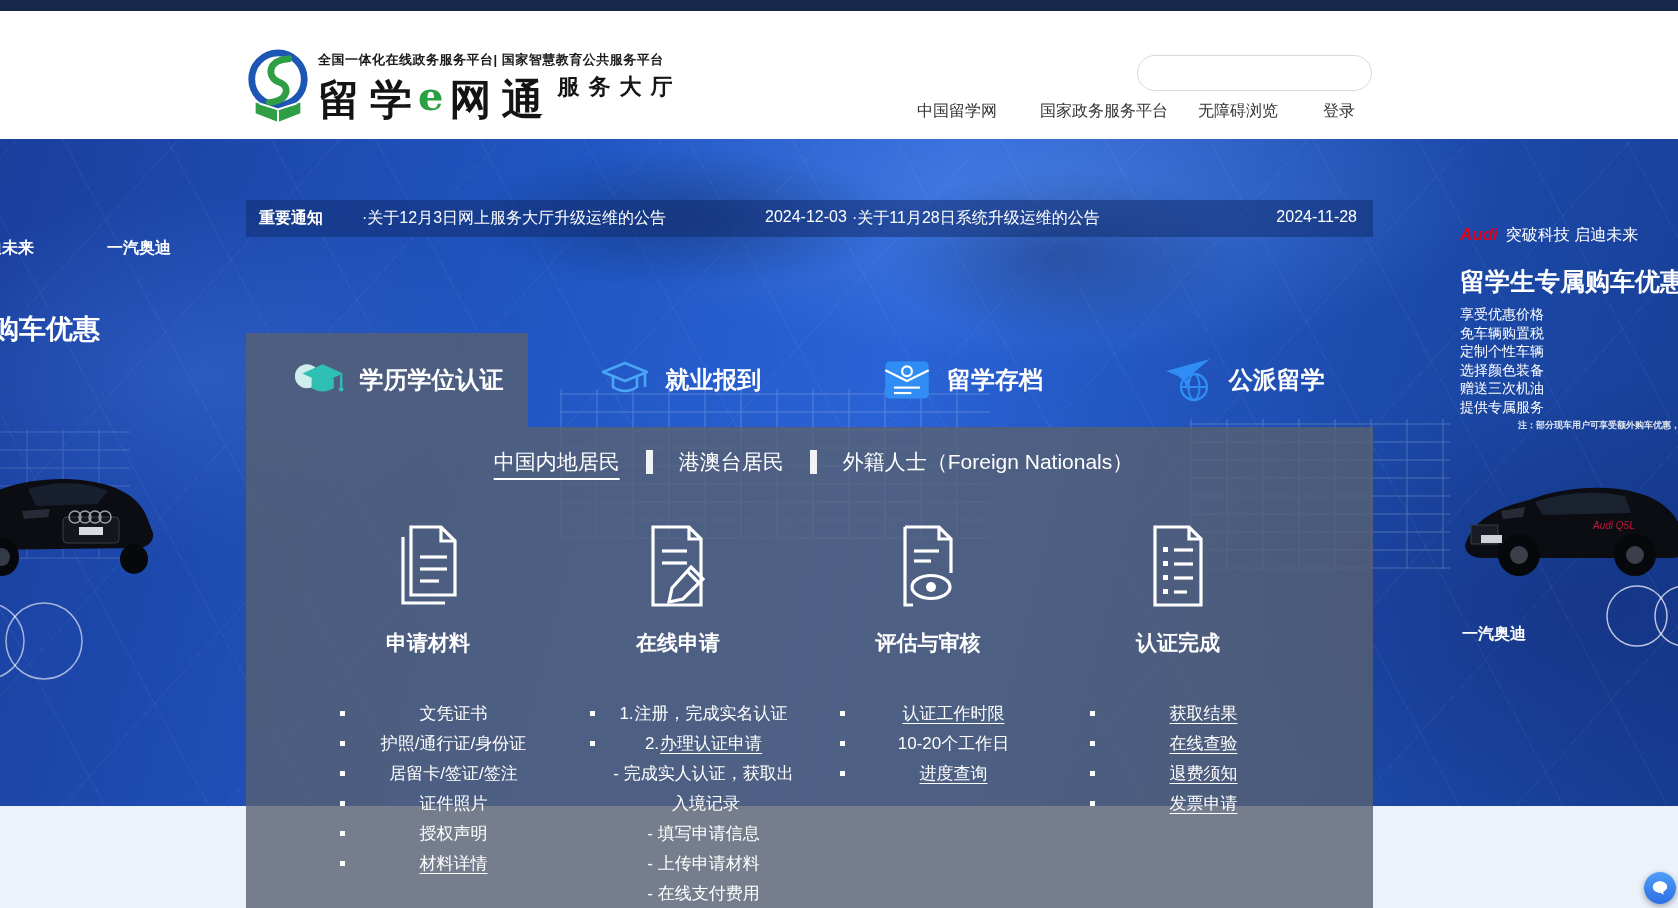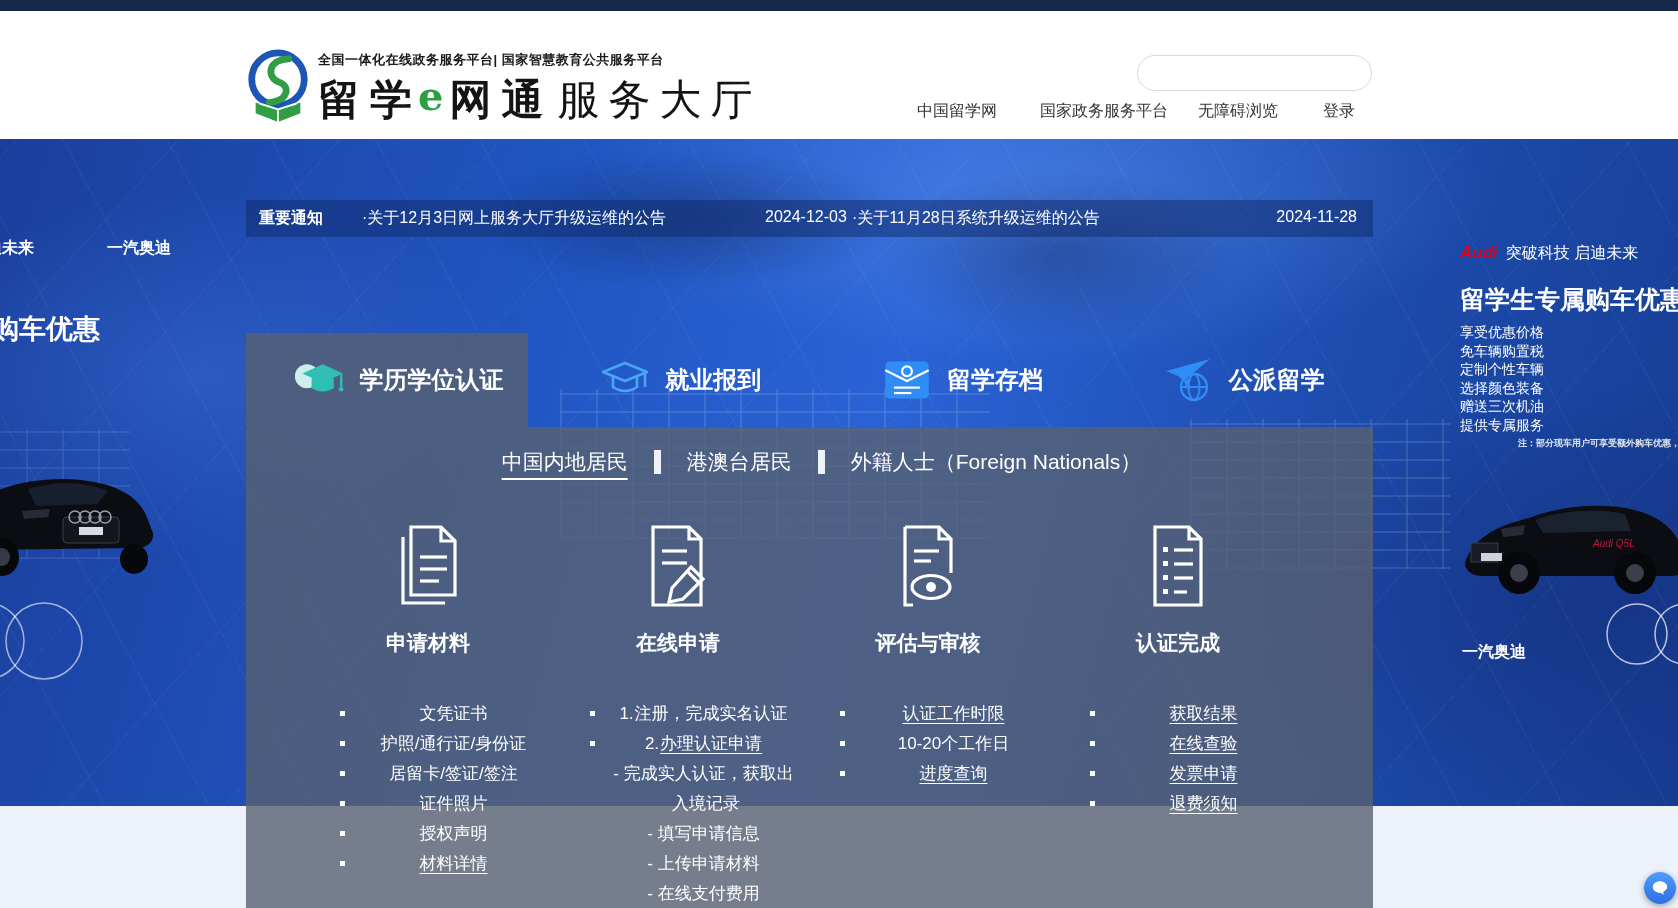--- a/index.html
+++ b/index.html
@@ -7,21 +7,21 @@
        font-family:"Liberation Sans",sans-serif;background:#fff;}
   
   .top-strip{position:absolute;left:0;top:0;width:100%;height:11px;background:#16284b;}
   .header{position:absolute;left:0;top:11px;width:100%;height:128px;background:#fff;}
   .logo-mark{position:absolute;left:243px;top:36px;width:70px;height:78px;}
   .logo-text{position:absolute;left:318px;top:40px;}
   .tagline{font-size:13px;font-weight:700;color:#1a1a1a;letter-spacing:.5px;}
   .title-row{display:flex;align-items:flex-start;margin-top:3px;color:#141414;}
   .t-cal{font-family:"DejaVu Serif",serif;font-weight:700;font-size:42px;letter-spacing:10px;}
   .t-e{font-family:"DejaVu Serif",serif;font-weight:700;font-size:40px;color:#2aa043;margin:0 6px 0 -4px;}
-  .t-suffix{font-size:42px;font-weight:400;letter-spacing:9px;margin-left:4px;}
+  .t-suffix{font-size:22px;font-weight:700;letter-spacing:9px;margin-left:4px;}
   .search{position:absolute;left:1137px;top:44px;width:233px;height:34px;border:1px solid #d9d9d9;
           border-radius:18px;background:#fff;display:flex;align-items:center;}
   .search input{border:none;outline:none;flex:1;height:100%;background:transparent;
                 padding:0 8px 0 16px;font-size:15px;border-radius:18px;}
   .search .mag{width:22px;height:22px;margin-right:12px;cursor:pointer;}
   .nav-link{position:absolute;top:90px;font-size:16px;color:#333;cursor:pointer;white-space:nowrap;}
   .nv0{left:917px}.nv1{left:1040px}.nv2{left:1198px}.nv3{left:1323px}
   
   .hero{position:absolute;left:0;top:139px;width:1678px;height:667px;overflow:hidden;
     background-color:#1c4aad;
@@ -53,21 +53,21 @@
   .n-t2{left:606px;cursor:pointer;}
   .n-d2{right:16px;}
   
   .tabs{position:absolute;left:246px;top:333px;width:1127px;height:94px;display:flex;}
   .tab{width:25%;display:flex;align-items:center;justify-content:center;gap:15px;
        color:#fff;font-size:24px;font-weight:700;cursor:pointer;padding-left:24px;}
   .tab.active{background:rgba(88,96,112,.8);}
   .tab .ticon{width:50px;height:46px;flex:0 0 auto;}
   
   .panel{position:absolute;left:246px;top:427px;width:1127px;height:481px;background:rgba(88,96,112,.8);color:#fff;}
-  .subtabs{position:absolute;left:12px;top:21px;width:100%;display:flex;align-items:center;
+  .subtabs{position:absolute;left:4px;top:21px;width:100%;display:flex;align-items:center;
            justify-content:center;gap:26px;font-size:21px;}
   .subtab{cursor:pointer;white-space:nowrap;}
   .subtab.on{text-decoration:underline;text-underline-offset:9px;text-decoration-thickness:1.5px;}
   .sep{width:7px;height:24px;background:#fff;opacity:.92;}
   .step-col{position:absolute;top:96px;width:250px;text-align:center;}
   .sc0{left:57px}.sc1{left:307px}.sc2{left:557px}.sc3{left:807px}
   .step-icon{width:70px;height:86px;}
   .step-title{margin-top:16px;font-size:21px;font-weight:700;}
   .step-list{list-style:none;margin:42px 0 0;padding:0 0 0 37px;text-align:center;
              font-size:17px;line-height:30px;}
@@ -76,21 +76,21 @@
   .li.ind{padding-left:19px;}
   .pfx{margin-right:1px;}
   .u{text-decoration:underline;text-underline-offset:4px;text-decoration-thickness:1px;cursor:pointer;}
   
   .ad-left{position:absolute;left:0;top:139px;width:246px;height:667px;overflow:hidden;color:#fff;cursor:pointer;}
   .al-cut{position:absolute;left:-14px;top:99px;font-size:16px;font-weight:700;white-space:nowrap;}
   .al-brand{position:absolute;left:107px;top:99px;font-size:16px;font-weight:700;}
   .al-big{position:absolute;left:-8px;top:172px;font-size:27px;font-weight:700;white-space:nowrap;}
   .al-car{position:absolute;left:-34px;top:298px;width:200px;height:150px;}
   .al-circles{position:absolute;left:-42px;top:458px;width:140px;height:90px;}
-  .ad-right{position:absolute;left:1373px;top:145px;width:305px;height:667px;overflow:hidden;color:#fff;cursor:pointer;}
+  .ad-right{position:absolute;left:1373px;top:127px;width:305px;height:667px;overflow:hidden;color:#fff;cursor:pointer;}
   .ar-row1{position:absolute;left:87px;top:98px;font-size:16px;white-space:nowrap;}
   .ar-audi{font-weight:700;font-style:italic;font-size:17px;margin-right:8px;}
   .ar-head{position:absolute;left:87px;top:138px;font-size:25px;font-weight:700;white-space:nowrap;}
   .ar-benefits{position:absolute;left:87px;top:178px;font-size:14px;line-height:18.5px;}
   .ar-note{position:absolute;left:145px;top:292px;font-size:9px;opacity:.85;white-space:nowrap;font-weight:700;}
   .ar-car{position:absolute;left:80px;top:322px;width:235px;height:145px;}
   .ar-brand{position:absolute;left:89px;top:497px;font-size:16px;font-weight:700;}
   .ar-circles{position:absolute;left:232px;top:455px;width:120px;height:70px;}
   
   .chat-btn{position:absolute;left:1644px;top:872px;width:32px;height:32px;border-radius:50%;
@@ -332,22 +332,22 @@
         <line x1="31" y1="41" x2="50" y2="41"></line>
         <rect x="20" y="52" width="5" height="5" fill="#fff" stroke="none"></rect>
         <line x1="31" y1="55" x2="50" y2="55"></line>
         <rect x="20" y="66" width="5" height="5" fill="#fff" stroke="none"></rect>
         <line x1="31" y1="69" x2="44" y2="69"></line>
       </svg>
       <div class="step-title">认证完成</div>
       <ul class="step-list">
         <li class="li sq"><span class="u">获取结果</span></li>
         <li class="li sq"><span class="u">在线查验</span></li>
+        <li class="li sq"><span class="u">退费须知</span></li>
         <li class="li sq"><span class="u">发票申请</span></li>
-        <li class="li sq"><span class="u">退费须知</span></li>
       </ul>
     </div>
   </div>
 
   <div class="chat-btn">
     <svg viewBox="0 0 20 20">
       <path d="M10 2.5 C5.6 2.5 2 5.3 2 8.9 C2 12.5 5.6 15.3 10 15.3 L10.6 15.3 L14.2 17.6 L13.5 14.3 C15.7 13.2 18 11.3 18 8.9 C18 5.3 14.4 2.5 10 2.5 Z" fill="#fff"></path>
     </svg>
   </div>
 

